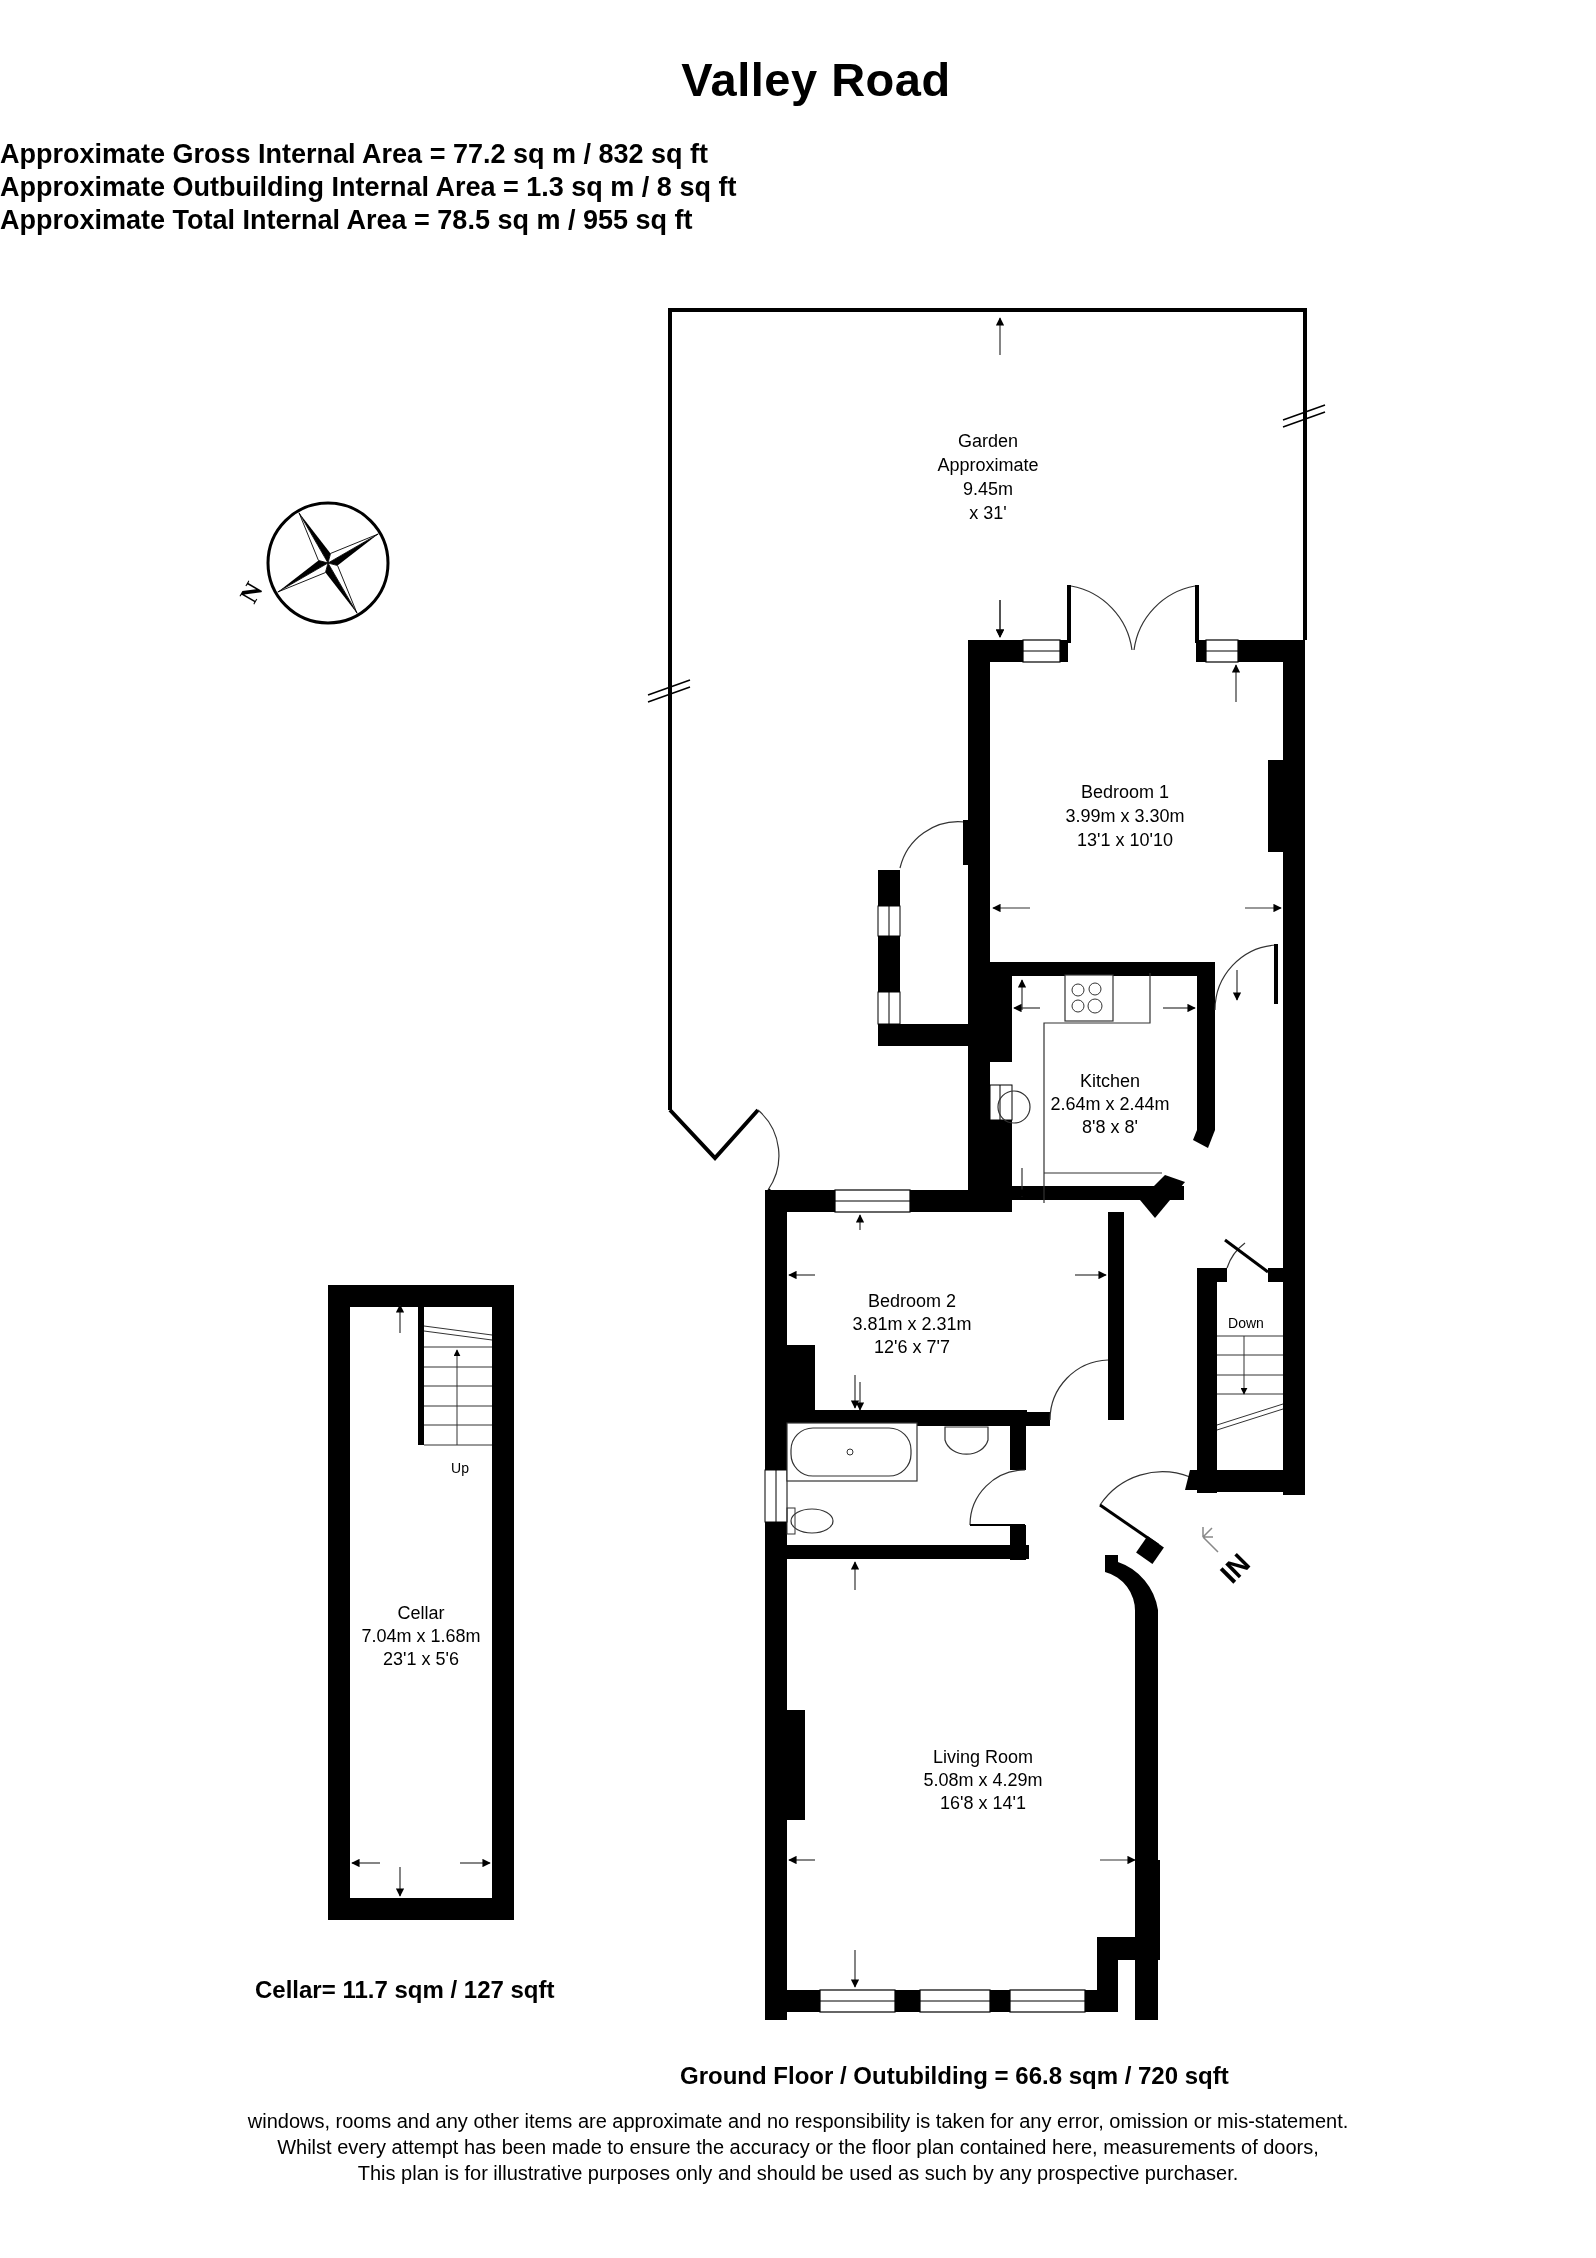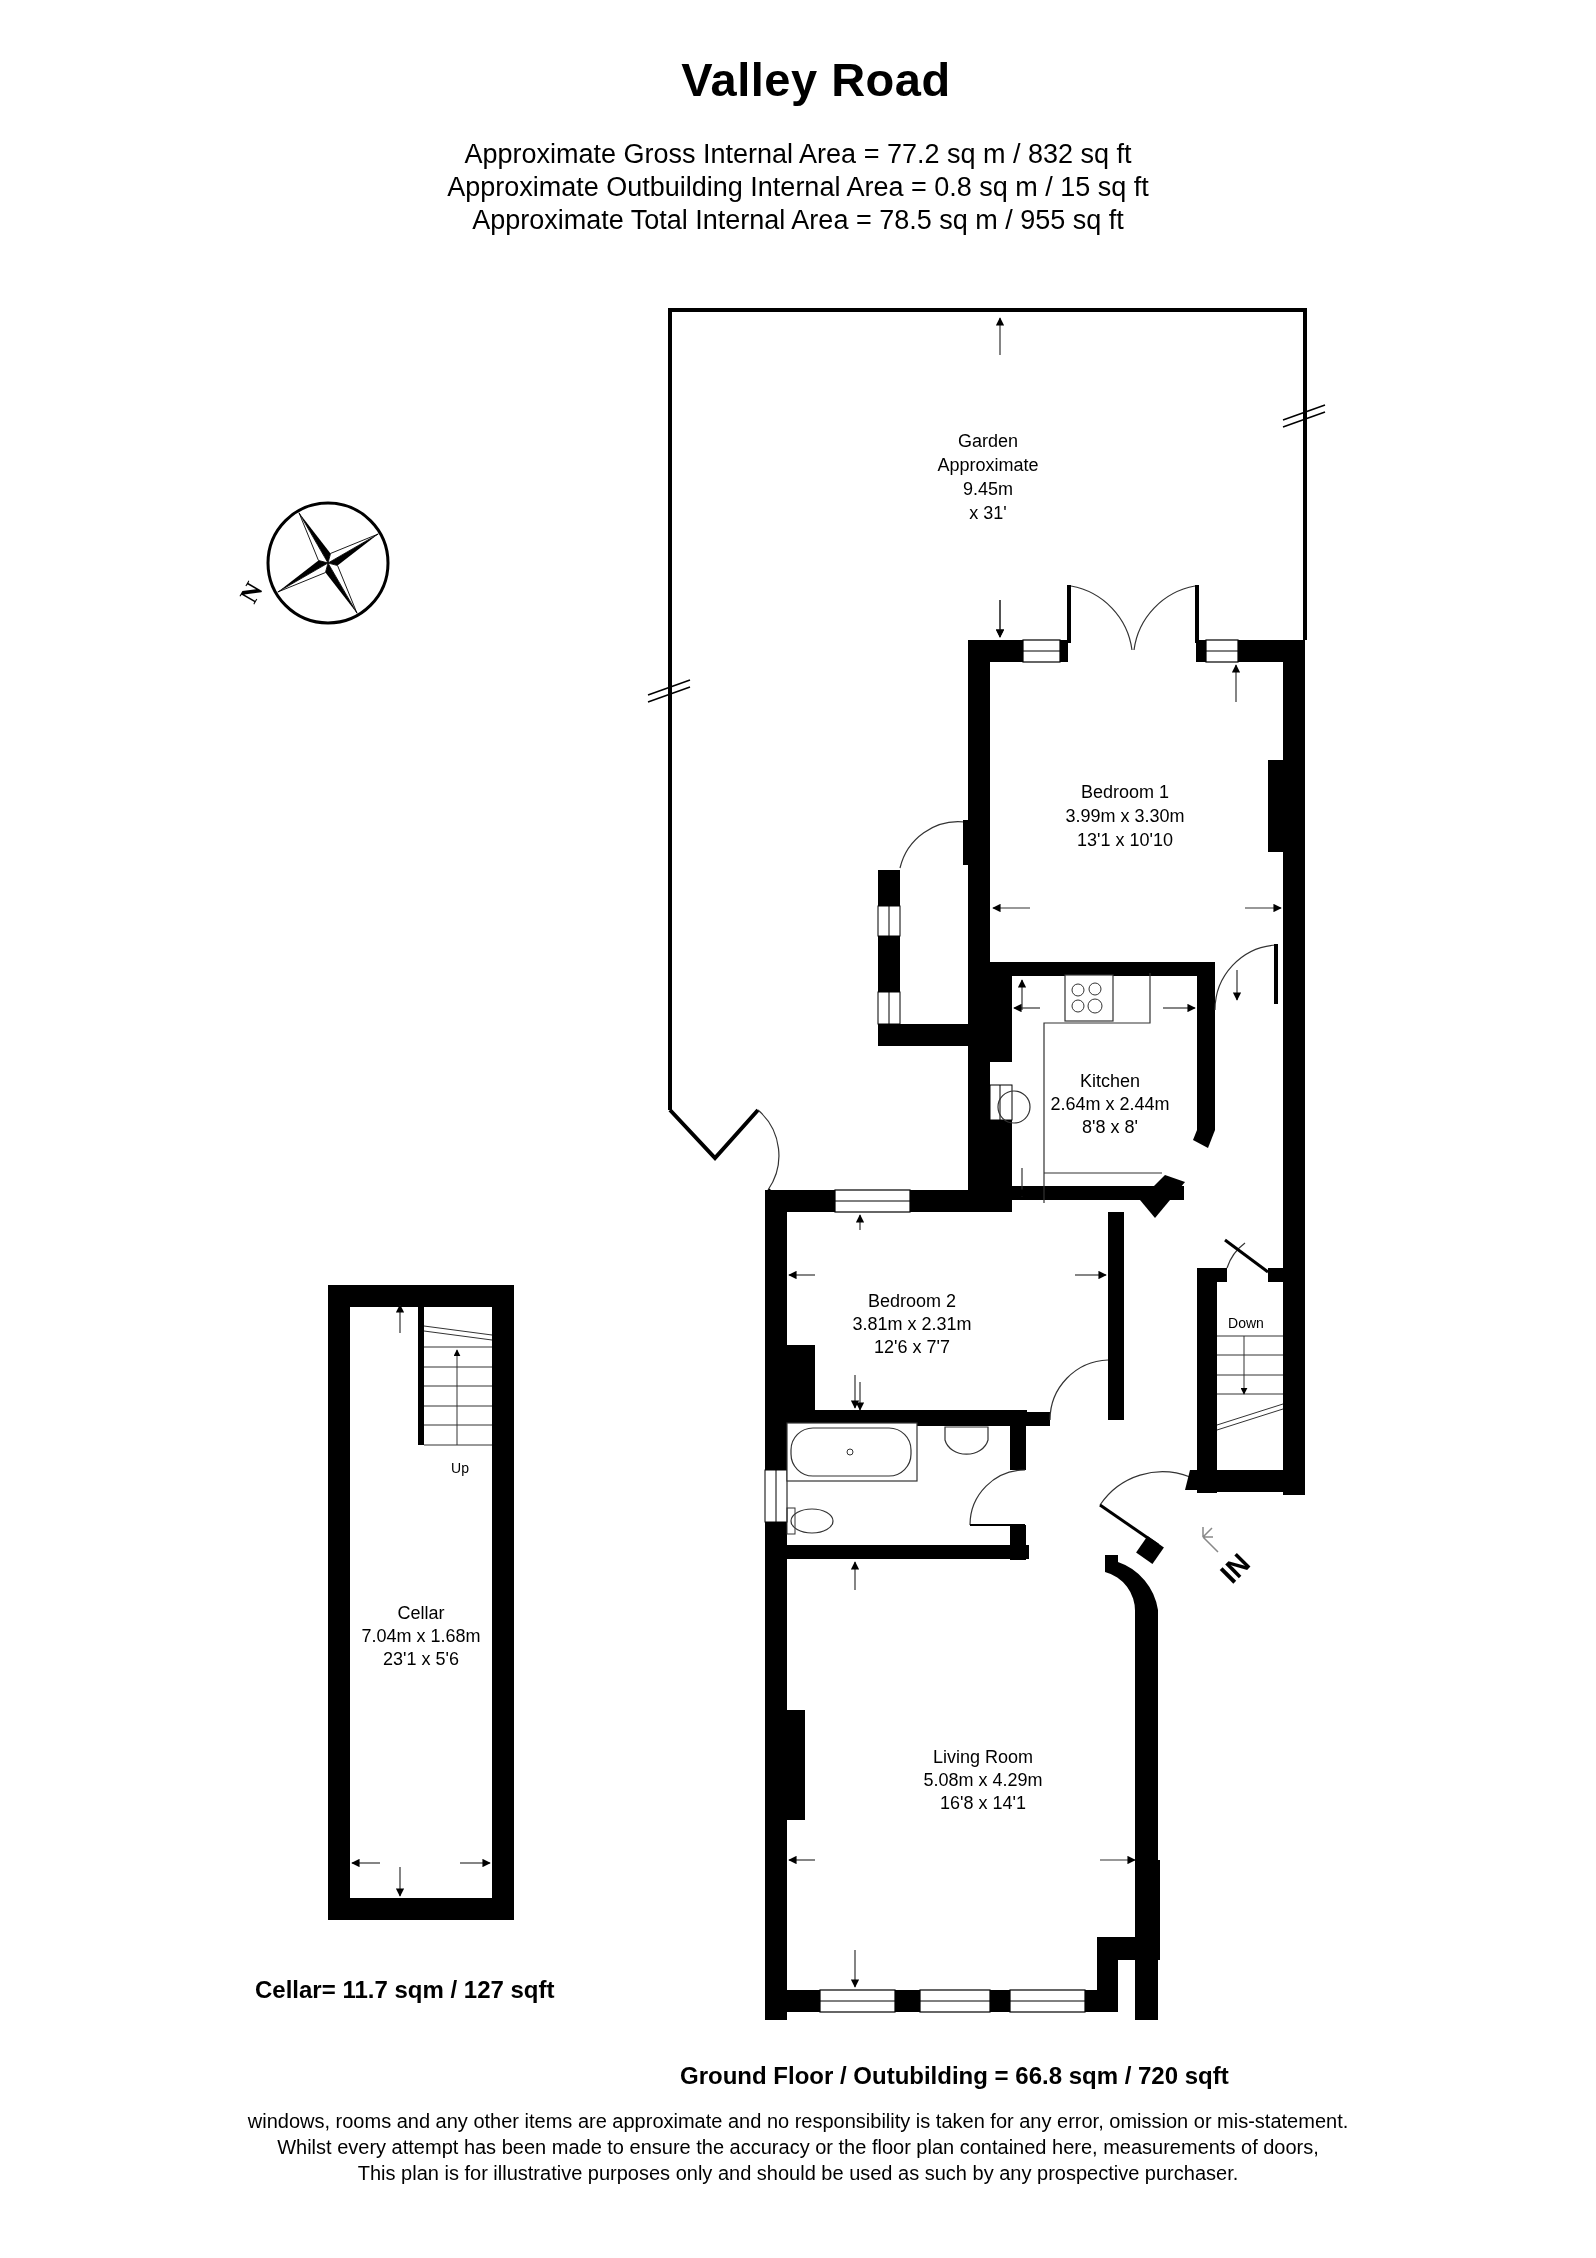--- a/index.html
+++ b/index.html
@@ -1,32 +1,32 @@
 <!DOCTYPE html>
 <html><head>
 <meta charset="utf-8">
 <style>
   html, body { margin: 0; padding: 0; background: #ffffff; }
   body { width: 1596px; height: 2258px; position: relative; overflow: hidden; font-family: "Liberation Sans", sans-serif; color: #000; }
   .title { position: absolute; top: 52px; left: 0; width: 1596px; text-align: center; font-size: 47px; font-weight: bold; letter-spacing: 0.5px; padding-left: 18px; }
-  .areas { position: absolute; top: 138px; left: 0; width: 1596px; text-align: center; font-size: 27px; line-height: 33px; }
+  .areas { position: absolute; top: 138px; left: 0; width: 1596px; text-align: left; font-size: 27px; line-height: 33px; font-weight: bold; }
   .areas div { white-space: nowrap; }
   svg.plan { position: absolute; top: 0; left: 0; }
   .room-label { font-family: "Liberation Sans", sans-serif; font-size: 18px; text-anchor: middle; fill: #000; }
   .floor-caption { position: absolute; font-size: 24px; font-weight: bold; white-space: nowrap; margin-top: 12px; }
   .disclaimer { position: absolute; top: 2108px; left: 0; width: 1596px; text-align: center; font-size: 20px; line-height: 26px; }
   .disclaimer div { white-space: nowrap; }
 </style>
 </head>
 <body>
 
 <div class="title">Valley Road</div>
 <div class="areas">
   <div>Approximate Gross Internal Area = 77.2 sq m / 832 sq ft</div>
-  <div>Approximate Outbuilding Internal Area = 0.8 sq m / 15 sq ft</div>
+  <div>Approximate Outbuilding Internal Area = 1.3 sq m / 8 sq ft</div>
   <div>Approximate Total Internal Area = 78.5 sq m / 955 sq ft</div>
 </div>
 
 <svg class="plan" width="1596" height="2258" viewBox="0 0 1596 2258">
   <defs>
     <marker id="ah" viewBox="0 0 10 10" refX="9" refY="5" markerWidth="7" markerHeight="7" orient="auto">
       <path d="M0,0 L10,5 L0,10 z" fill="#000"></path>
     </marker>
   </defs>
 

